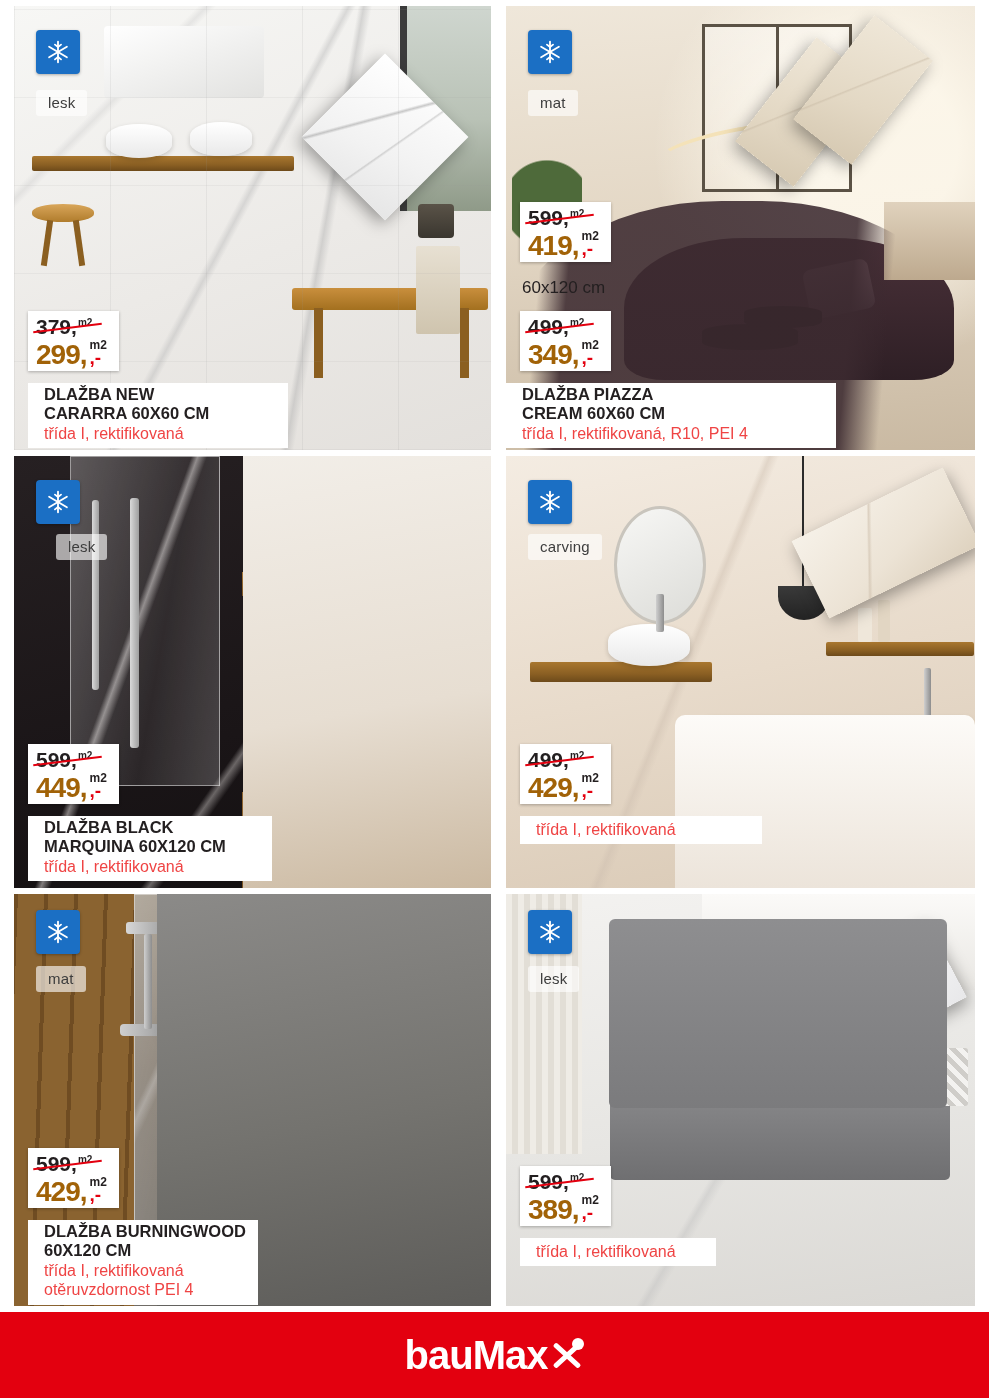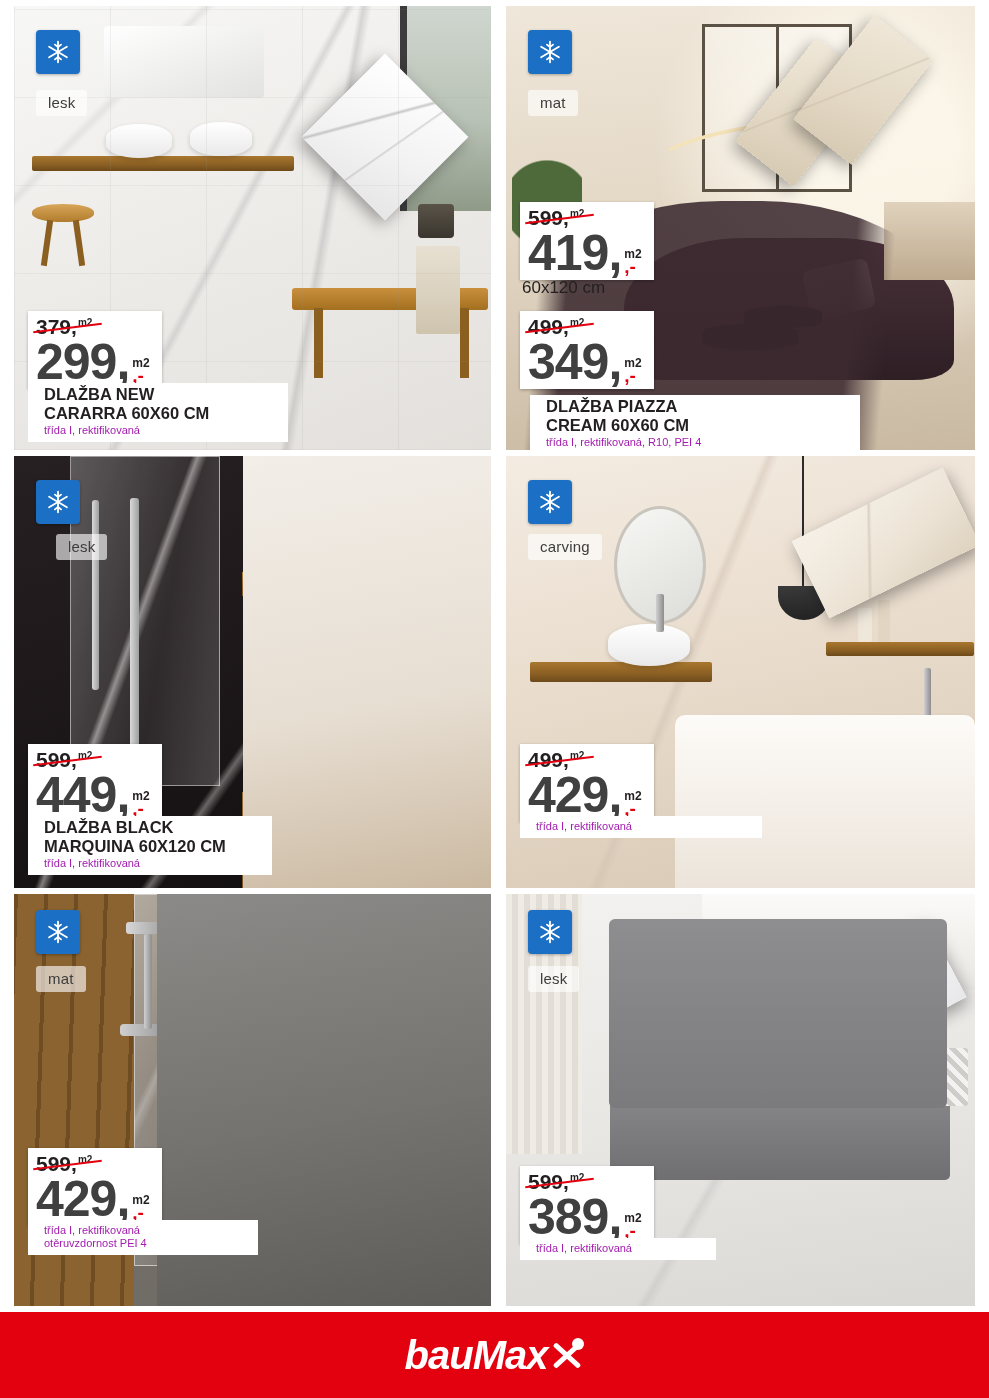--- a/index.html
+++ b/index.html
@@ -286,22 +286,22 @@
     transform: rotate(-7deg);
   }
   .price-old-unit {
     font-size: 10px;
     font-weight: 700;
     vertical-align: super;
     margin-left: 1px;
   }
   .price-new-row { display: flex; align-items: flex-end; margin-top: 1px; }
   .price-new {
-    color: #404040;
-    font-size: 50px;
+    color: #a16207;
+    font-size: 28px;
     font-weight: 800;
     line-height: .92;
     letter-spacing: -1px;
   }
   .price-unit {
     margin-left: 3px;
     line-height: 1;
     padding-bottom: 3px;
   }
   .price-unit .m2 {
@@ -333,23 +333,23 @@
   }
   .caption .name {
     font-size: 16.5px;
     font-weight: 700;
     color: #231f20;
     line-height: 1.13;
     text-transform: uppercase;
     white-space: pre-line;
   }
   .caption .spec {
-    font-size: 11px;
+    font-size: 16px;
     font-weight: 400;
-    color: #a21caf;
+    color: #ef4444;
     line-height: 1.2;
     margin-top: 2px;
     white-space: pre-line;
   }
 
   
   .footer {
     position: absolute;
     left: 0;
     bottom: 0;
@@ -360,21 +360,20 @@
     align-items: center;
     justify-content: center;
   }
   .logo {
     display: flex;
     align-items: flex-start;
     color: #ffffff;
     font-size: 40px;
     font-weight: 700;
     letter-spacing: -1px;
-    font-style: italic;
   }
   .logo .bau { font-weight: 700; }
   .logo .max { font-weight: 800; }
   .logo-mark {
     position: relative;
     width: 34px;
     height: 30px;
     margin-left: 3px;
     align-self: center;
   }
@@ -514,21 +513,21 @@
         </div>
         <div class="price-new-row">
           <div class="price-new">349,</div>
           <div class="price-unit">
             <span class="m2">m2</span>
             <span class="kc">,-</span>
           </div>
         </div>
       </div>
 
-      <div class="caption" style="left:24px;top:377px;width:330px;margin-top:12px;">
+      <div class="caption" style="left:0;top:377px;width:330px;">
         <div class="name">DLAŽBA PIAZZA
 CREAM 60x60 cm</div>
         <div class="spec">třída I, rektifikovaná, R10, PEI 4</div>
       </div>
     </div>
 
     <div class="panel p3">
       <div class="photo photo-dark-marble">
 
         <div class="prop glass-panel" style="left:56px;top:0;width:150px;height:330px;"></div>
@@ -675,20 +674,22 @@
         <div class="price-new-row">
           <div class="price-new">429,</div>
           <div class="price-unit">
             <span class="m2">m2</span>
             <span class="kc">,-</span>
           </div>
         </div>
       </div>
 
       <div class="caption" style="left:14px;top:326px;width:230px;">
+        <div class="name">DLAŽBA BURNINGWOOD
+60x120 cm</div>
         <div class="spec">třída I, rektifikovaná
 otěruvzdornost PEI 4</div>
       </div>
     </div>
 
     <div class="panel p6">
       <div class="photo photo-bedroom">
         <div class="headboard"></div>
         <div class="prop curtain" style="left:0;top:0;width:76px;height:260px;"></div>
         <div class="prop" style="left:196px;top:0;width:273px;height:96px;background:linear-gradient(180deg,#fbfaf8,#e9e7e3);"></div>

